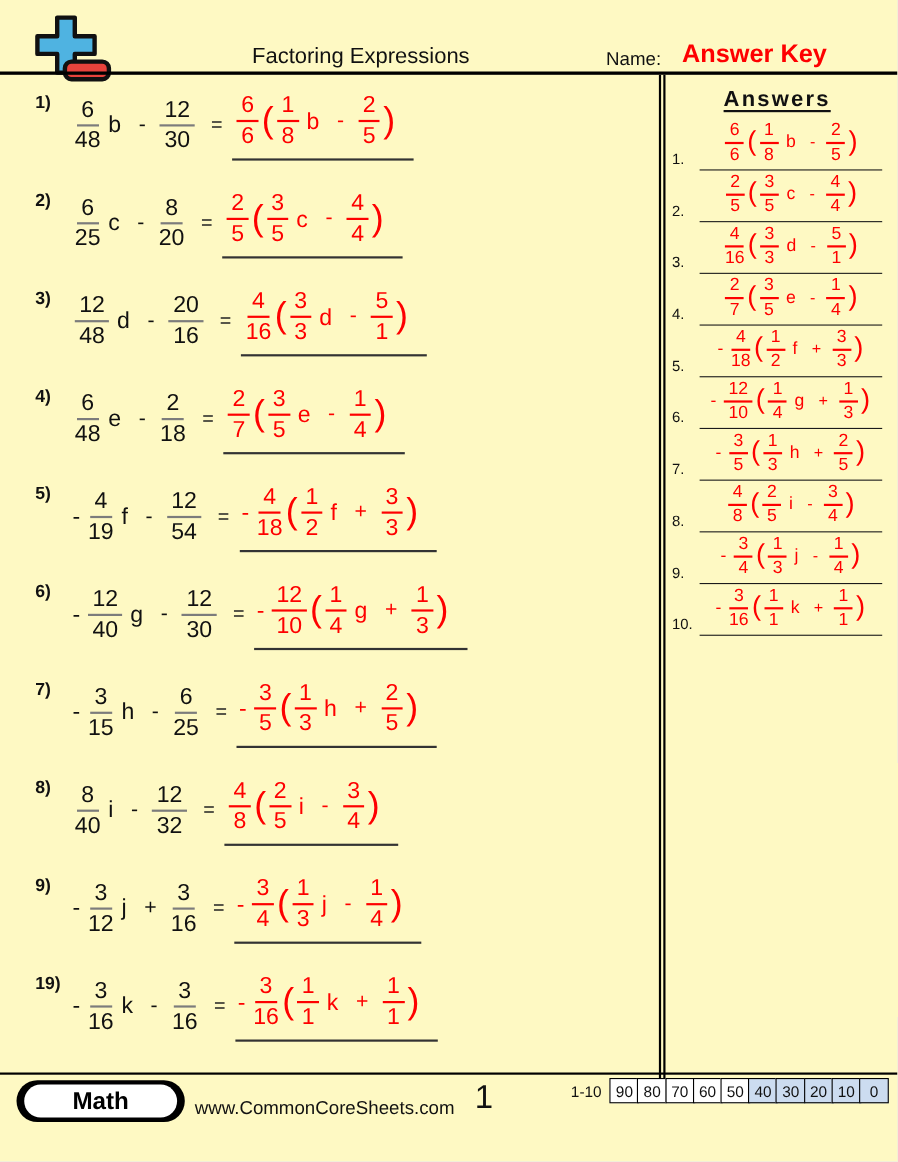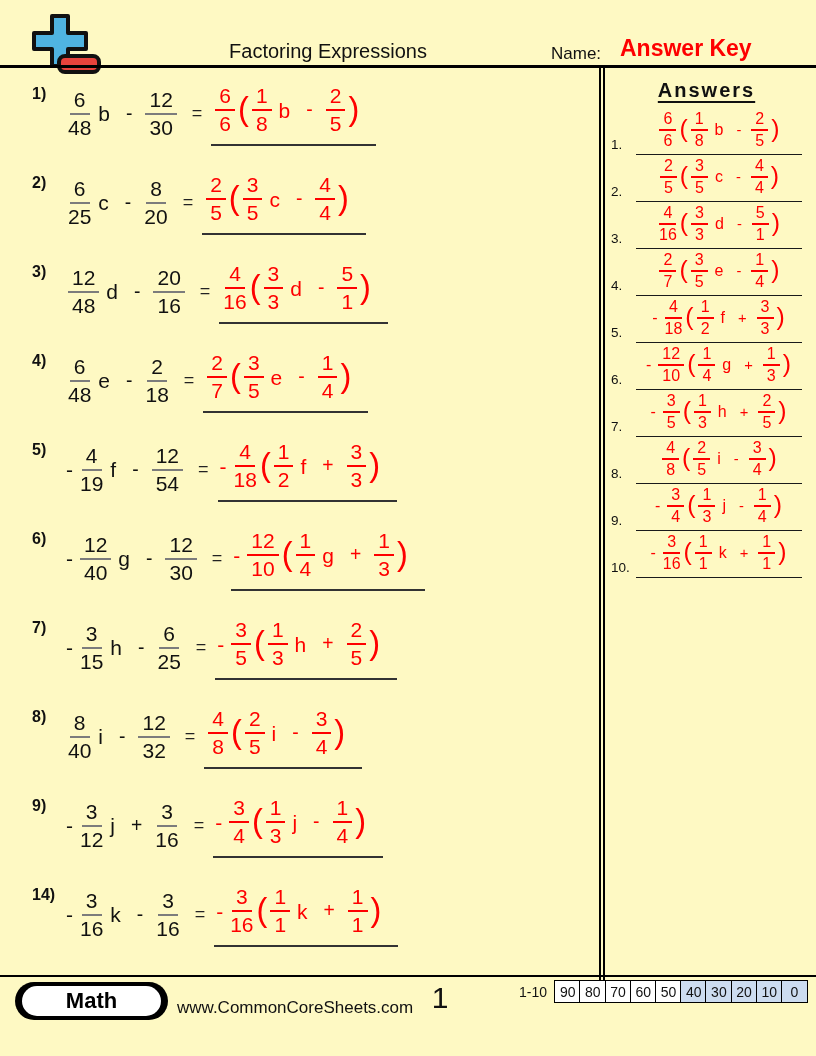--- a/index.html
+++ b/index.html
@@ -401,21 +401,21 @@
                 <span class="op">-</span>
                 <span class="frac">
                   <span class="fn" style="border-bottom-color: rgb(254, 0, 0);">1</span>
                   <span class="fd">4</span>
                 </span>
                 <span class="paren">)</span>
               </span>
             </span>
           </div>
           <div class="problem">
-            <span class="pnum">14)</span>
+            <span class="pnum">19)</span>
             <span class="expr">
               <span class="lead-minus">-</span>
               <span class="frac">
                 <span class="fn">3</span>
                 <span class="fd">16</span>
               </span>
               <span class="vn">k</span>
               <span class="op">-</span>
               <span class="frac">
                 <span class="fn">3</span>

